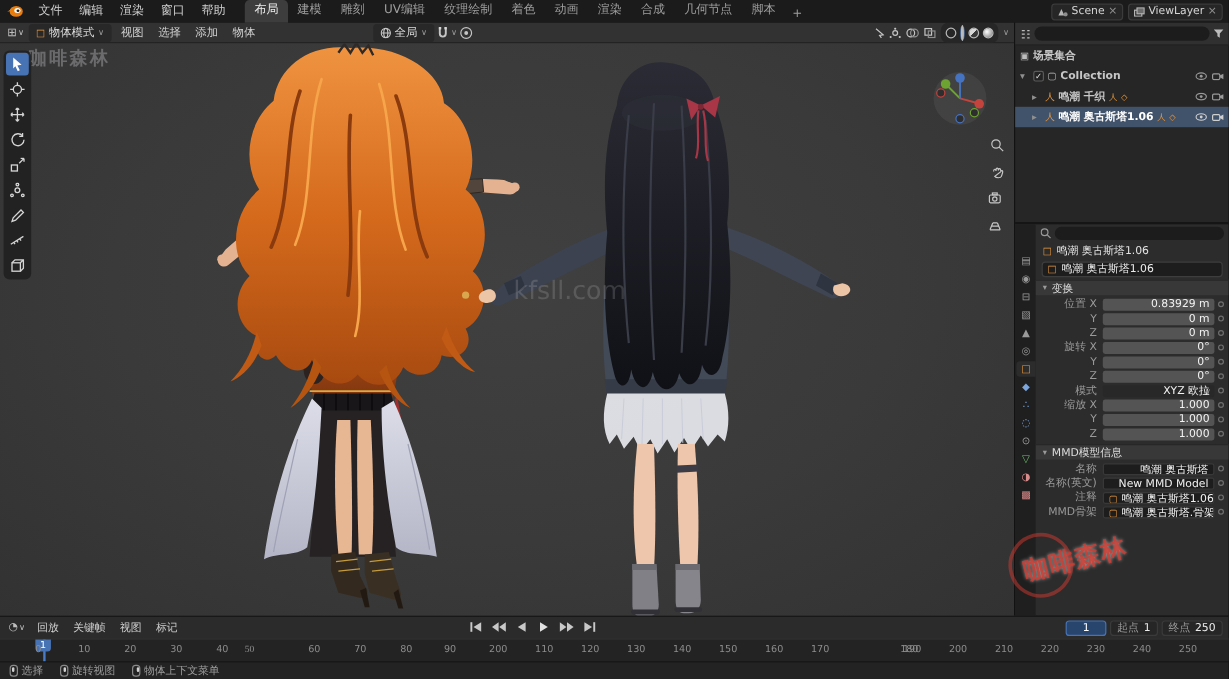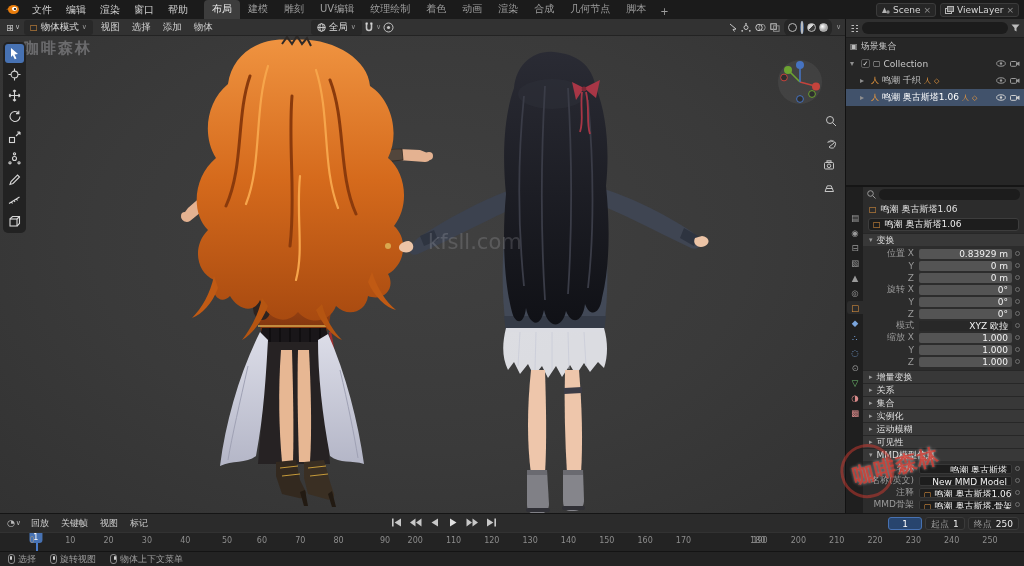--- a/index.html
+++ b/index.html
@@ -53,21 +53,21 @@
   .wm-c{position:absolute;left:428px;top:194px;font-size:21px;
         color:rgba(235,235,240,0.16);z-index:4;}
 
   
   .right-col{width:179px;display:flex;flex-direction:column;border-left:1px solid #121212;min-height:0;}
   .outliner{height:168px;background:#262626;border-bottom:2px solid #151515;font-size:9px;flex:none;}
   .ol-header{height:19px;background:#303030;display:flex;align-items:center;padding:0 4px;gap:3px;border-bottom:1px solid #1e1e1e;}
   .ol-search{flex:1;height:12px;background:#1c1c1c;border-radius:6px;}
   .ol-row{display:flex;align-items:center;height:17px;padding:0 4px;gap:3px;color:#c6c6c6;}
   .ol-row.selected{background:#41526b;color:#fff;}
-  .ol-label{white-space:nowrap;overflow:hidden;}
+  .ol-label{white-space:nowrap;overflow:hidden;font-weight:bold;}
   .ol-exp{color:#8f8f8f;width:8px;font-size:8px;}
   .ol-check{width:9px;height:9px;background:#232323;border:1px solid #5a5a5a;border-radius:2px;
             font-size:7px;line-height:8px;text-align:center;color:#e0e0e0;}
   .ic-armature{color:#e8983f;font-size:8px;}
   .ic-badge{color:#e8983f;font-size:7px;}
   .ol-right{margin-left:auto;display:flex;gap:4px;align-items:center;}
   .indent1{padding-left:14px;}
 
   .properties{flex:1;display:flex;background:#2c2c2c;min-height:0;font-size:9px;}
   .prop-tabs{width:17px;background:#1f1f1f;display:flex;flex-direction:column;align-items:stretch;
@@ -588,29 +588,20 @@
               <span class="prop-field">1.000</span>
               <span class="prop-dot"></span>
             </div>
               <div class="prop-row">
               <span class="prop-label">Z</span>
               <span class="prop-field">1.000</span>
               <span class="prop-dot"></span>
             </div>
             </div>
 
-          <div>
-
-          <div class="section-header collapsed">增量变换</div>
-              <div class="section-header collapsed">关系</div>
-              <div class="section-header collapsed">集合</div>
-              <div class="section-header collapsed">实例化</div>
-              <div class="section-header collapsed">运动模糊</div>
-              <div class="section-header collapsed">可见性</div>
-            </div>
 
           <div class="section-header">MMD模型信息</div>
           <div class="mmd-rows">
 
           <div class="prop-row">
               <span class="prop-label">名称</span>
               <span class="prop-field">鸣潮 奥古斯塔</span>
               <span class="prop-dot"></span>
             </div>
               <div class="prop-row">
@@ -697,25 +688,25 @@
       </div>
     </div>
     <div class="tl-ruler">
       <span class="playhead" style="left: 35.832px;"></span>
       <span class="playhead-cap" style="left: 35.832px;">1</span>
     <span class="tick" style="left: 32px;">0</span>
         <span class="tick" style="left: 70.32px;">10</span>
         <span class="tick" style="left: 108.64px;">20</span>
         <span class="tick" style="left: 146.96px;">30</span>
         <span class="tick" style="left: 185.28px;">40</span>
-        <span class="tick" style="left: 227px;">50</span>
+        <span class="tick" style="left: 208px; font-family: Liberation Serif, serif;">50</span>
         <span class="tick" style="left: 261.92px;">60</span>
         <span class="tick" style="left: 300.24px;">70</span>
         <span class="tick" style="left: 338.56px;">80</span>
-        <span class="tick" style="left: 385px;">90</span>
+        <span class="tick" style="left: 375px;">90</span>
         <span class="tick" style="left: 415.2px;">200</span>
         <span class="tick" style="left: 453.52px;">110</span>
         <span class="tick" style="left: 491.84px;">120</span>
         <span class="tick" style="left: 530.16px;">130</span>
         <span class="tick" style="left: 568.48px;">140</span>
         <span class="tick" style="left: 606.8px;">150</span>
         <span class="tick" style="left: 645.12px;">160</span>
         <span class="tick" style="left: 683.44px;">170</span>
         <span class="tick" style="left: 721.76px; margin-left: 36px;">180</span>
         <span class="tick" style="left: 760.08px;">190</span>

